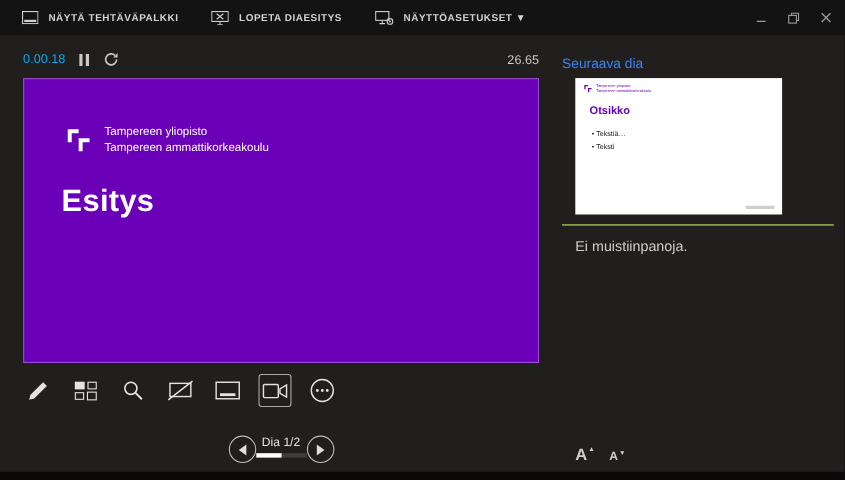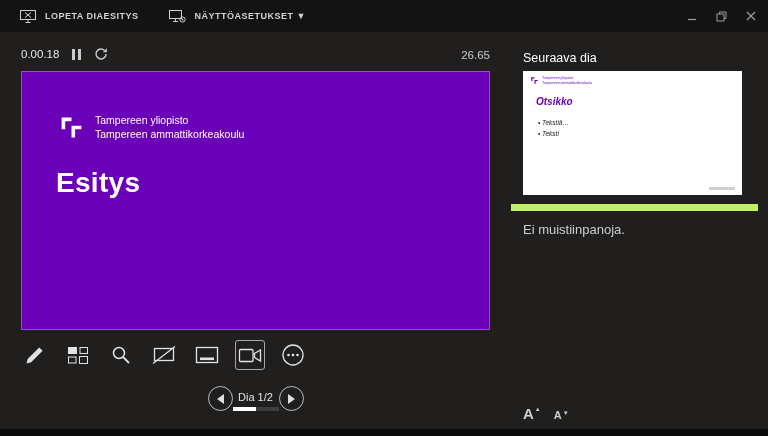--- a/index.html
+++ b/index.html
@@ -7,69 +7,76 @@
   body { font-family:"Liberation Sans", sans-serif; }
   .screen { position:relative; width:768px; height:436px; background:#211f1e; overflow:hidden; }
 
   
   .topbar { position:absolute; top:0; left:0; right:0; height:32px; background:#141313; display:flex; align-items:center; padding-left:20px; gap:30px; }
   .tb-item { display:flex; align-items:center; gap:9px; background:none; border:none; color:#d2d2d2; font-family:inherit; font-size:9px; font-weight:700; letter-spacing:.5px; cursor:default; }
   .win-controls { position:absolute; right:10px; top:0; height:32px; display:flex; align-items:center; gap:15px; }
   .wc { background:none; border:none; padding:2px; display:flex; align-items:center; }
 
   
-  .timer-row { position:absolute; left:21px; top:47px; display:flex; align-items:center; gap:13px; color:#e5e5e5; }
+  .timer-row { position:absolute; left:21px; top:47px; display:flex; align-items:center; gap:13px; color:#0ea5e9; }
   .elapsed { font-size:11.5px; }
   .timer-btn { background:none; border:none; padding:0; display:flex; align-items:center; }
   .clock { position:absolute; top:49px; right:278px; font-size:11.5px; color:#c9c9c9; }
 
   
   .slide { position:absolute; left:21px; top:71px; width:469px; height:259px; background:var(--slide-purple, #6A00B8); border:1px solid rgba(255,255,255,.3); cursor:default; }
   .org { position:absolute; left:36px; top:42px; display:flex; align-items:center; gap:10px; color:#fff; }
   .org-text { font-size:10.5px; line-height:1.3; }
   .slide-title { position:absolute; left:34px; top:95px; font-size:28px; font-weight:700; color:#fff; letter-spacing:.3px; }
 
   
   .toolbar { position:absolute; left:20px; top:340px; display:flex; align-items:center; gap:13px; }
   .tool { width:30px; height:30px; display:flex; align-items:center; justify-content:center; background:none; border:1px solid transparent; border-radius:3px; padding:0; cursor:pointer; }
   .tool.selected { border-color:#a8a8a8; }
 
   
-  .nav { position:absolute; left:0; top:386px; width:511px; display:flex; align-items:flex-end; justify-content:center; }
+  .nav { position:absolute; left:0; top:396px; width:511px; display:flex; align-items:flex-start; justify-content:center; }
   .nav-circle { width:25px; height:25px; border-radius:50%; border:1.5px solid #bdbdbd; background:none; display:flex; align-items:center; justify-content:center; padding:0; cursor:pointer; }
   .nav-center { display:flex; flex-direction:column; align-items:center; gap:4px; }
   .nav-label { font-size:11px; color:#e3e3e3; }
   .progress { width:46px; height:4px; background:#3d3d3d; }
   .progress .fill { height:100%; background:#fff; }
 
   
   .right-panel { position:absolute; left:511px; top:32px; right:0; bottom:0; }
-  .panel-header { position:absolute; left:12px; top:19px; font-size:12.5px; color:#ffffff;text-align:center; }
-  .thumb { position:absolute; left:12px; top:39px; width:219px; height:124px; background:#fff; cursor:pointer;font-style:italic; }
+  .panel-header { position:absolute; left:0; top:19px; font-size:12.5px; color:#3b82f6;text-align:center; }
+  .thumb { position:absolute; left:12px; top:39px; width:188px; height:124px; background:#fff; cursor:pointer; }
   .thumb-logo-row { position:absolute; left:7px; top:5px; display:flex; align-items:center; gap:3px; color:var(--slide-purple, #6A00B8); }
   .thumb-org { font-size:3.5px; line-height:1.3; }
   .thumb-title { position:absolute; left:13px; top:25px; font-size:10px; font-weight:700; color:var(--slide-purple, #6A00B8); }
   .thumb-bullets { position:absolute; left:15px; top:46px; list-style:none; font-size:6.5px; color:#1a1a1a; line-height:1.75; }
   .thumb-bullets li::before { content:"• "; }
   .thumb-footer { position:absolute; right:7px; bottom:5px; width:26px; height:3px; background:#cfcfcf; }
-  .notes { position:absolute; left:0; right:10px; top:172px; border-top:7px solid #bef264; padding:11px 0 0 12px; font-size:13px; color:#cdcdcd; }
+  .notes { position:absolute; left:0; right:10px; top:172px; border-top:1px solid #bef264; padding:11px 0 0 12px; font-size:13px; color:#cdcdcd; }
   .font-controls { position:absolute; left:8px; bottom:13px; display:flex; align-items:flex-end; gap:5px; }
   .font-btn { background:none; border:none; color:#cfcfcf; font-family:inherit; display:flex; align-items:flex-start; padding:2px 4px; cursor:pointer; }
   .font-btn .letter-lg { font-size:15px; font-weight:700; line-height:1; }
   .font-btn .letter-sm { font-size:11px; font-weight:700; line-height:1; }
   .font-btn .caret { font-size:6px; line-height:1; margin-left:1px; }
 
   .bottom-strip { position:absolute; left:0; right:0; bottom:0; height:7px; background:#0a0a0a; }
 </style>
 </head>
 <body>
 
 <div class="screen">
 
   <header class="topbar">
+    <button class="tb-item">
+      <svg width="15" height="12" viewBox="0 0 15 12">
+        <rect x="0.5" y="0.5" width="14" height="11" fill="none" stroke="#cfcfcf"></rect>
+        <rect x="2" y="8" width="11" height="2" fill="#cfcfcf"></rect>
+      </svg>
+      <span>NÄYTÄ TEHTÄVÄPALKKI</span>
+    </button>
     <button class="tb-item">
       <svg width="16" height="13" viewBox="0 0 16 13">
         <rect x="0.5" y="0.5" width="15" height="9" fill="none" stroke="#cfcfcf"></rect>
         <line x1="5" y1="2.5" x2="11" y2="7.5" stroke="#cfcfcf"></line>
         <line x1="11" y1="2.5" x2="5" y2="7.5" stroke="#cfcfcf"></line>
         <line x1="8" y1="10" x2="8" y2="12" stroke="#cfcfcf"></line>
         <line x1="5.5" y1="12.5" x2="10.5" y2="12.5" stroke="#cfcfcf"></line>
       </svg>
       <span>LOPETA DIAESITYS</span>
     </button>

